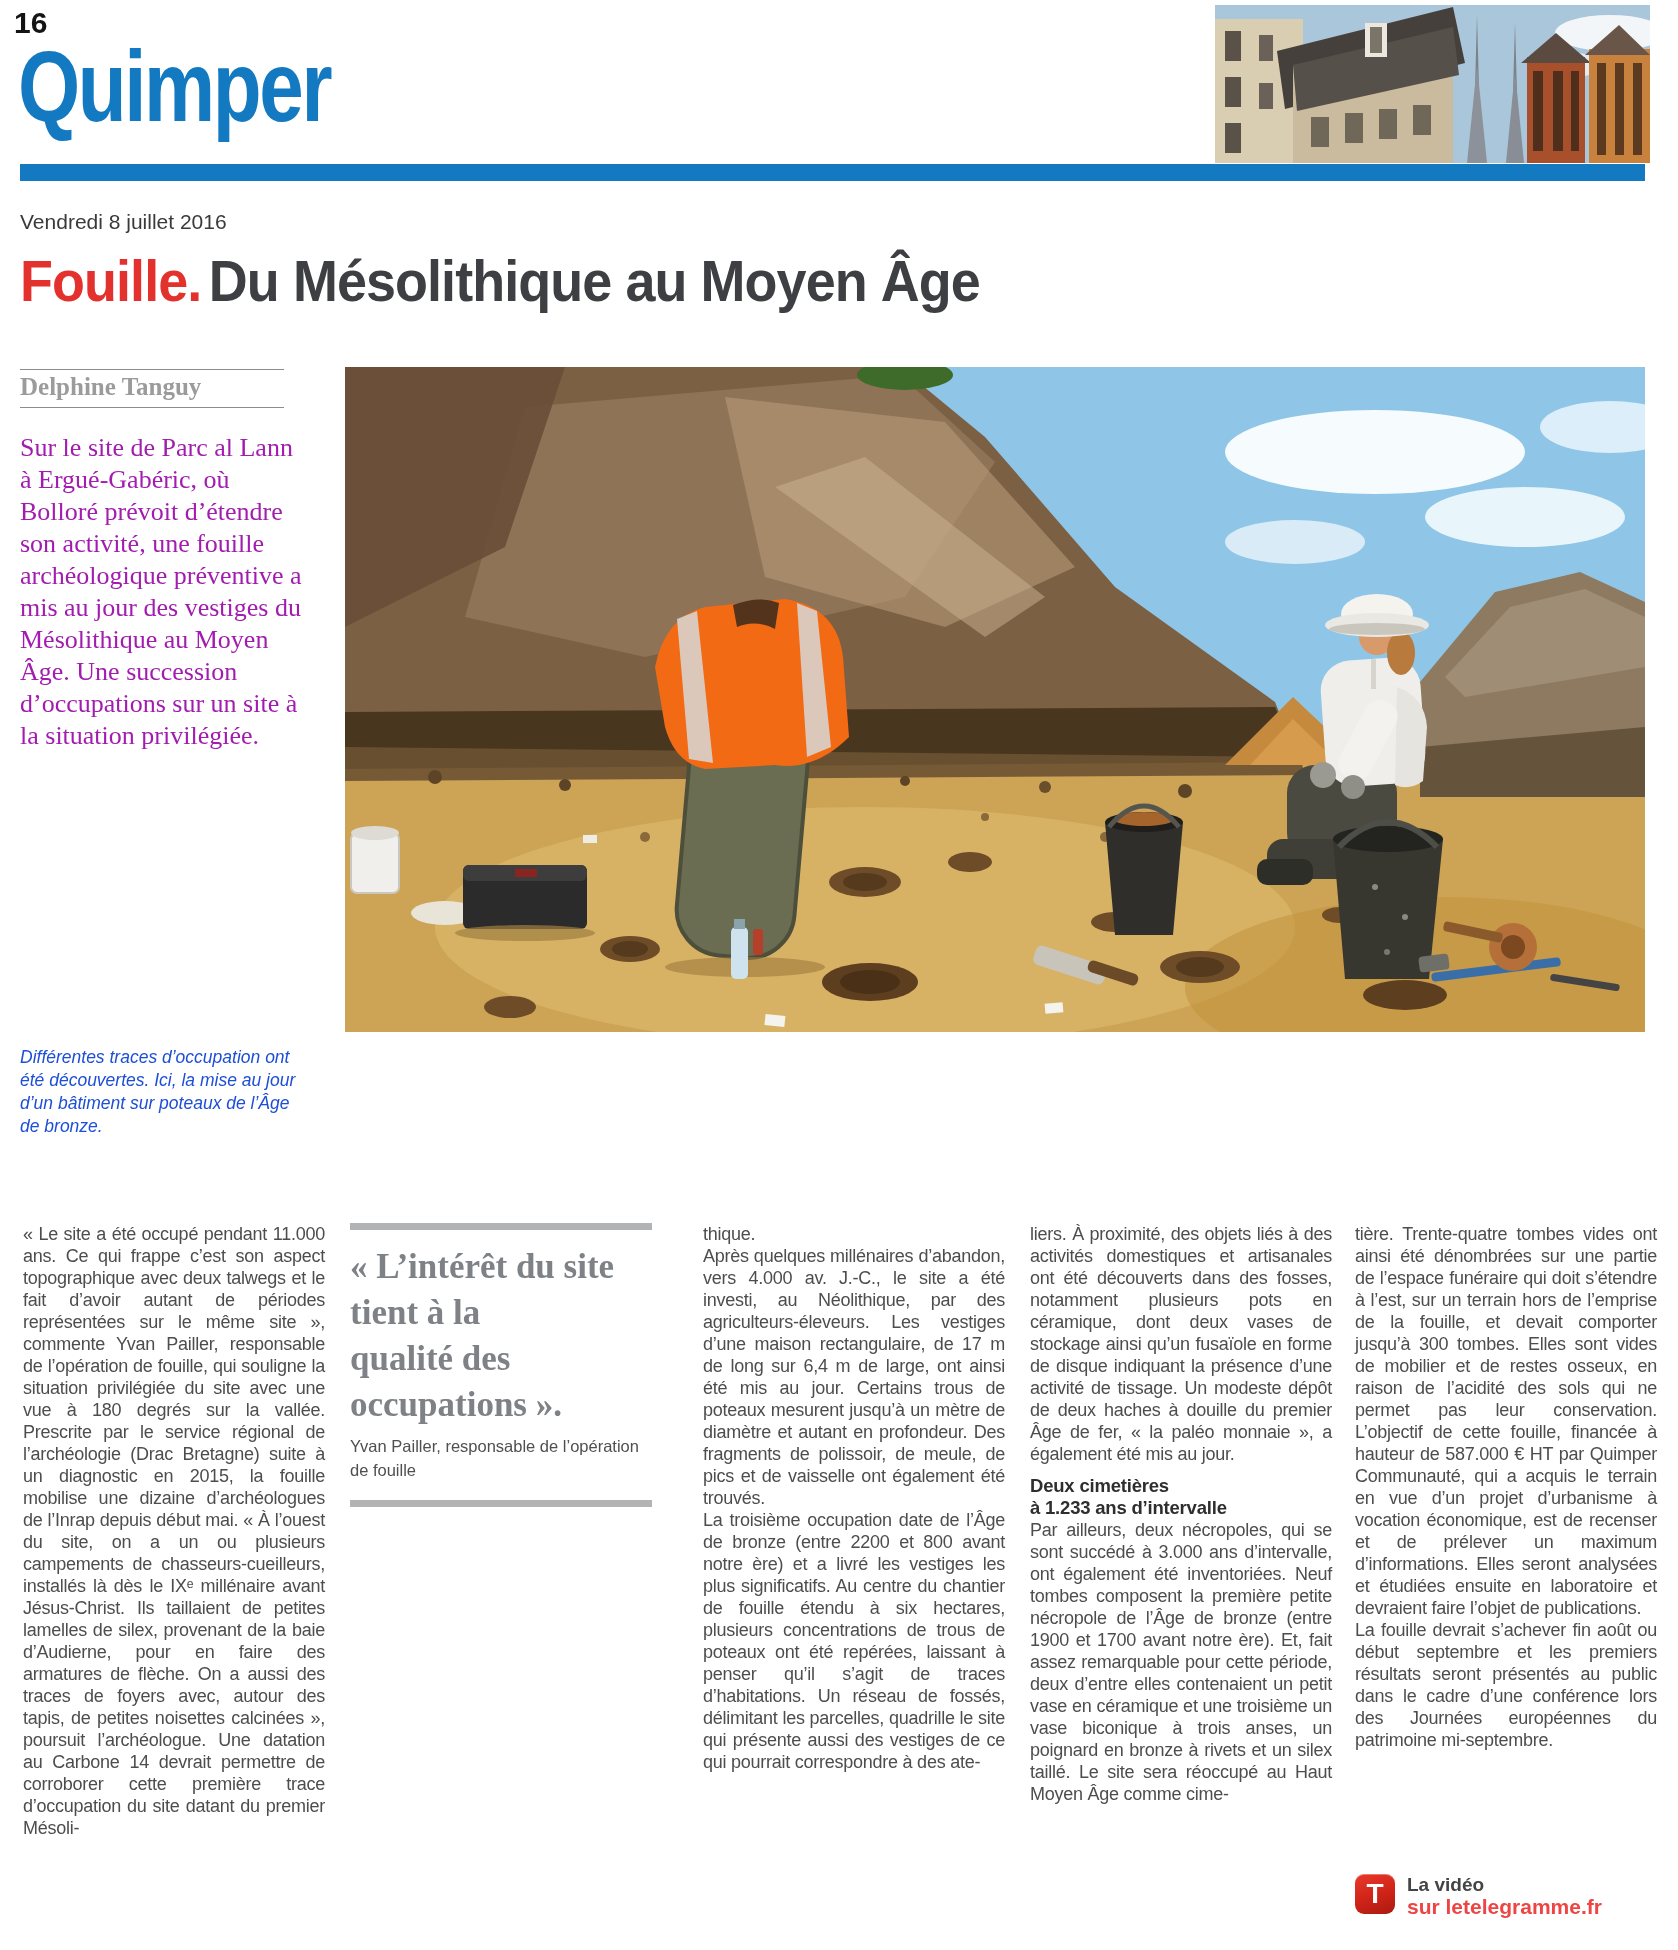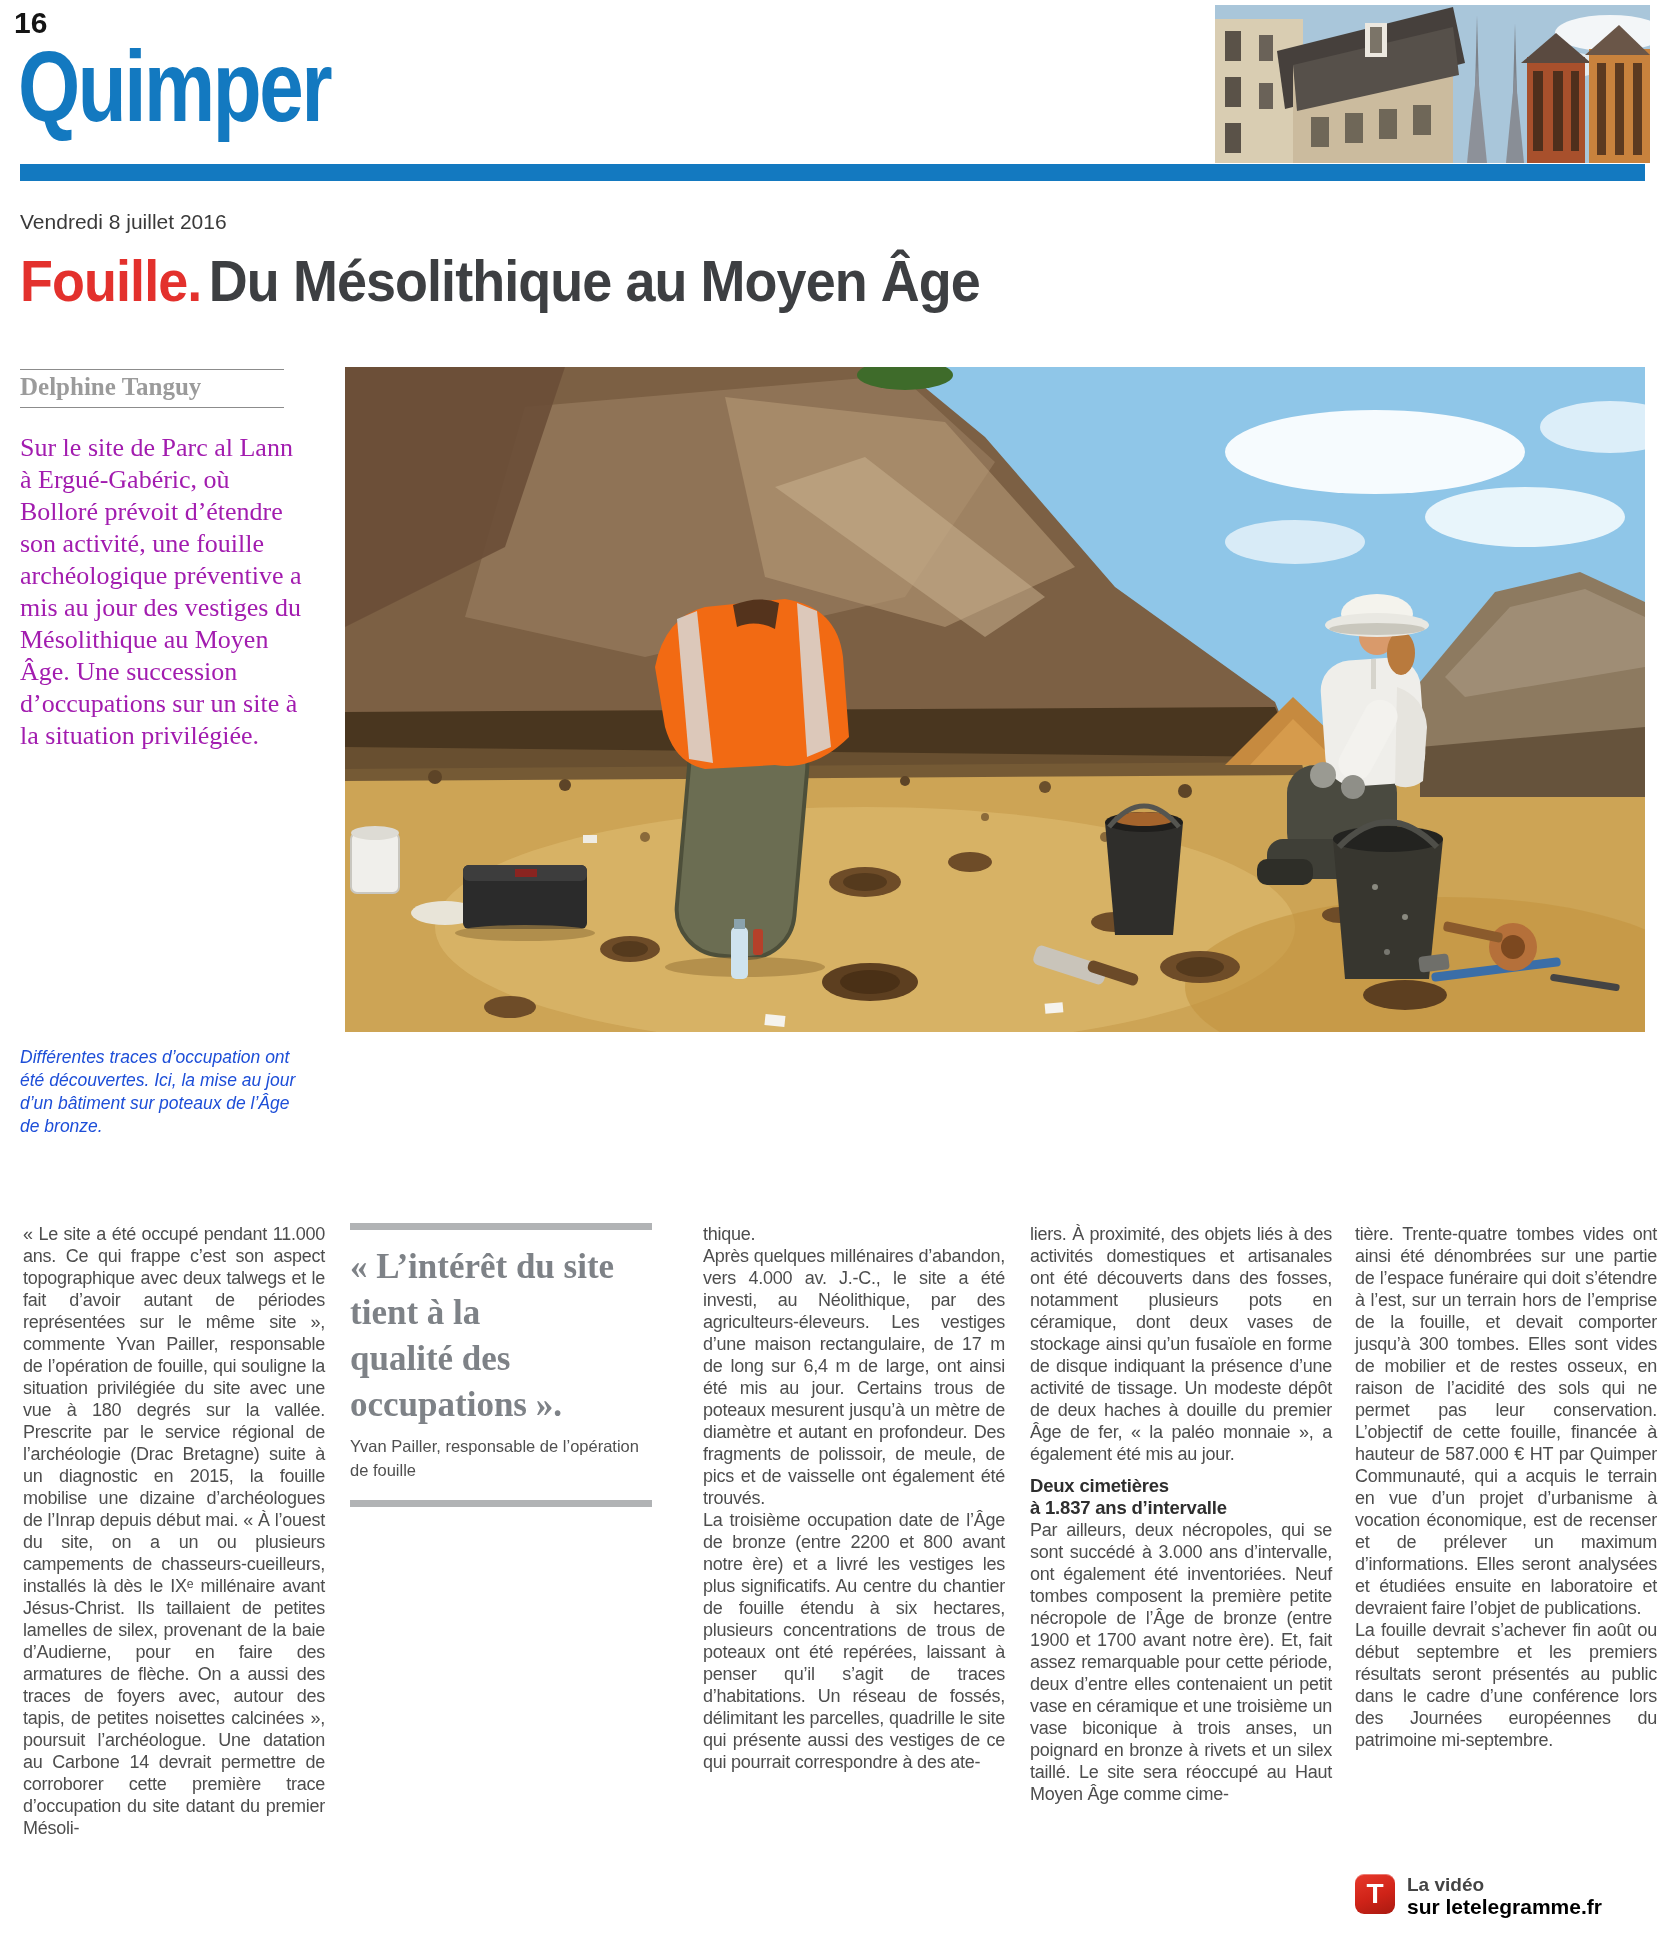--- a/index.html
+++ b/index.html
@@ -50,21 +50,21 @@
   .pq-text{font-family:"Liberation Serif",serif;font-weight:bold;font-size:35px;line-height:46px;
     color:#7e8287;white-space:pre-line;margin:14px 0 6px 0;}
   .pq-attr{font-size:16.5px;line-height:24px;color:#4f4f4f;margin-bottom:18px;}
   
   .video-promo{position:absolute;left:1355px;top:1874px;display:flex;align-items:flex-start;cursor:pointer;}
   .tlogo{width:40px;height:40px;border-radius:9px;margin-right:12px;
     background:linear-gradient(160deg,#e8392b 0%,#cf2318 55%,#a91a10 100%);
     color:#ffffff;font-weight:bold;font-size:28px;line-height:40px;text-align:center;
     box-shadow:inset 0 1px 0 rgba(255,255,255,.35);}
   .vp-line1{font-size:19px;color:#444444;line-height:21px;font-weight:bold;}
-  .vp-line2{font-size:21px;font-weight:bold;color:#000000;line-height:24px;}
+  .vp-line2{font-size:21px;font-weight:bold;color:#ef4444;line-height:24px;}
 </style>
 </head>
 <body>
 
 <div class="page-number">16</div>
 <div class="section-title">Quimper</div>
 
 <div class="banner-photo">
   <svg viewBox="0 0 435 158" preserveAspectRatio="none">
     <rect width="435" height="158" fill="#a9c6da"></rect>
@@ -264,21 +264,21 @@
 
 <div class="col" id="col3">
   <p>thique.</p>
   <p>Après quelques millénaires d’abandon, vers 4.000 av. J.-C., le site a été investi, au Néolithique, par des agriculteurs-éleveurs. Les vestiges d’une maison rectangulaire, de 17 m de long sur 6,4 m de large, ont ainsi été mis au jour. Certains trous de poteaux mesurent jusqu’à un mètre de diamètre et autant en profondeur. Des fragments de polissoir, de meule, de pics et de vaisselle ont également été trouvés.</p>
   <p>La troisième occupation date de l’Âge de bronze (entre 2200 et 800 avant notre ère) et a livré les vestiges les plus significatifs. Au centre du chantier de fouille étendu à six hectares, plusieurs concentrations de trous de poteaux ont été repérées, laissant à penser qu’il s’agit de traces d’habitations. Un réseau de fossés, délimitant les parcelles, quadrille le site qui présente aussi des vestiges de ce qui pourrait correspondre à des ate-</p>
 </div>
 
 <div class="col" id="col4">
   <p>liers. À proximité, des objets liés à des activités domestiques et artisanales ont été découverts dans des fosses, notamment plusieurs pots en céramique, dont deux vases de stockage ainsi qu’un fusaïole en forme de disque indiquant la présence d’une activité de tissage. Un modeste dépôt de deux haches à douille du premier Âge de fer, « la paléo monnaie », a également été mis au jour.</p>
   <h3>Deux cimetières
-à 1.837 ans d’intervalle</h3>
+à 1.233 ans d’intervalle</h3>
   <p>Par ailleurs, deux nécropoles, qui se sont succédé à 3.000 ans d’intervalle, ont également été inventoriées. Neuf tombes composent la première petite nécropole de l’Âge de bronze (entre 1900 et 1700 avant notre ère). Et, fait assez remarquable pour cette période, deux d’entre elles contenaient un petit vase en céramique et une troisième un vase biconique à trois anses, un poignard en bronze à rivets et un silex taillé. Le site sera réoccupé au Haut Moyen Âge comme cime-</p>
 </div>
 
 <div class="col" id="col5">
   <p>tière. Trente-quatre tombes vides ont ainsi été dénombrées sur une partie de l’espace funéraire qui doit s’étendre à l’est, sur un terrain hors de l’emprise de la fouille, et devait comporter jusqu’à 300 tombes. Elles sont vides de mobilier et de restes osseux, en raison de l’acidité des sols qui ne permet pas leur conservation. L’objectif de cette fouille, financée à hauteur de 587.000 € HT par Quimper Communauté, qui a acquis le terrain en vue d’un projet d’urbanisme à vocation économique, est de recenser et de prélever un maximum d’informations. Elles seront analysées et étudiées ensuite en laboratoire et devraient faire l’objet de publications.</p>
   <p>La fouille devrait s’achever fin août ou début septembre et les premiers résultats seront présentés au public dans le cadre d’une conférence lors des Journées européennes du patrimoine mi-septembre.</p>
 </div>
 
 <div class="video-promo">
   <div class="tlogo">T</div>

